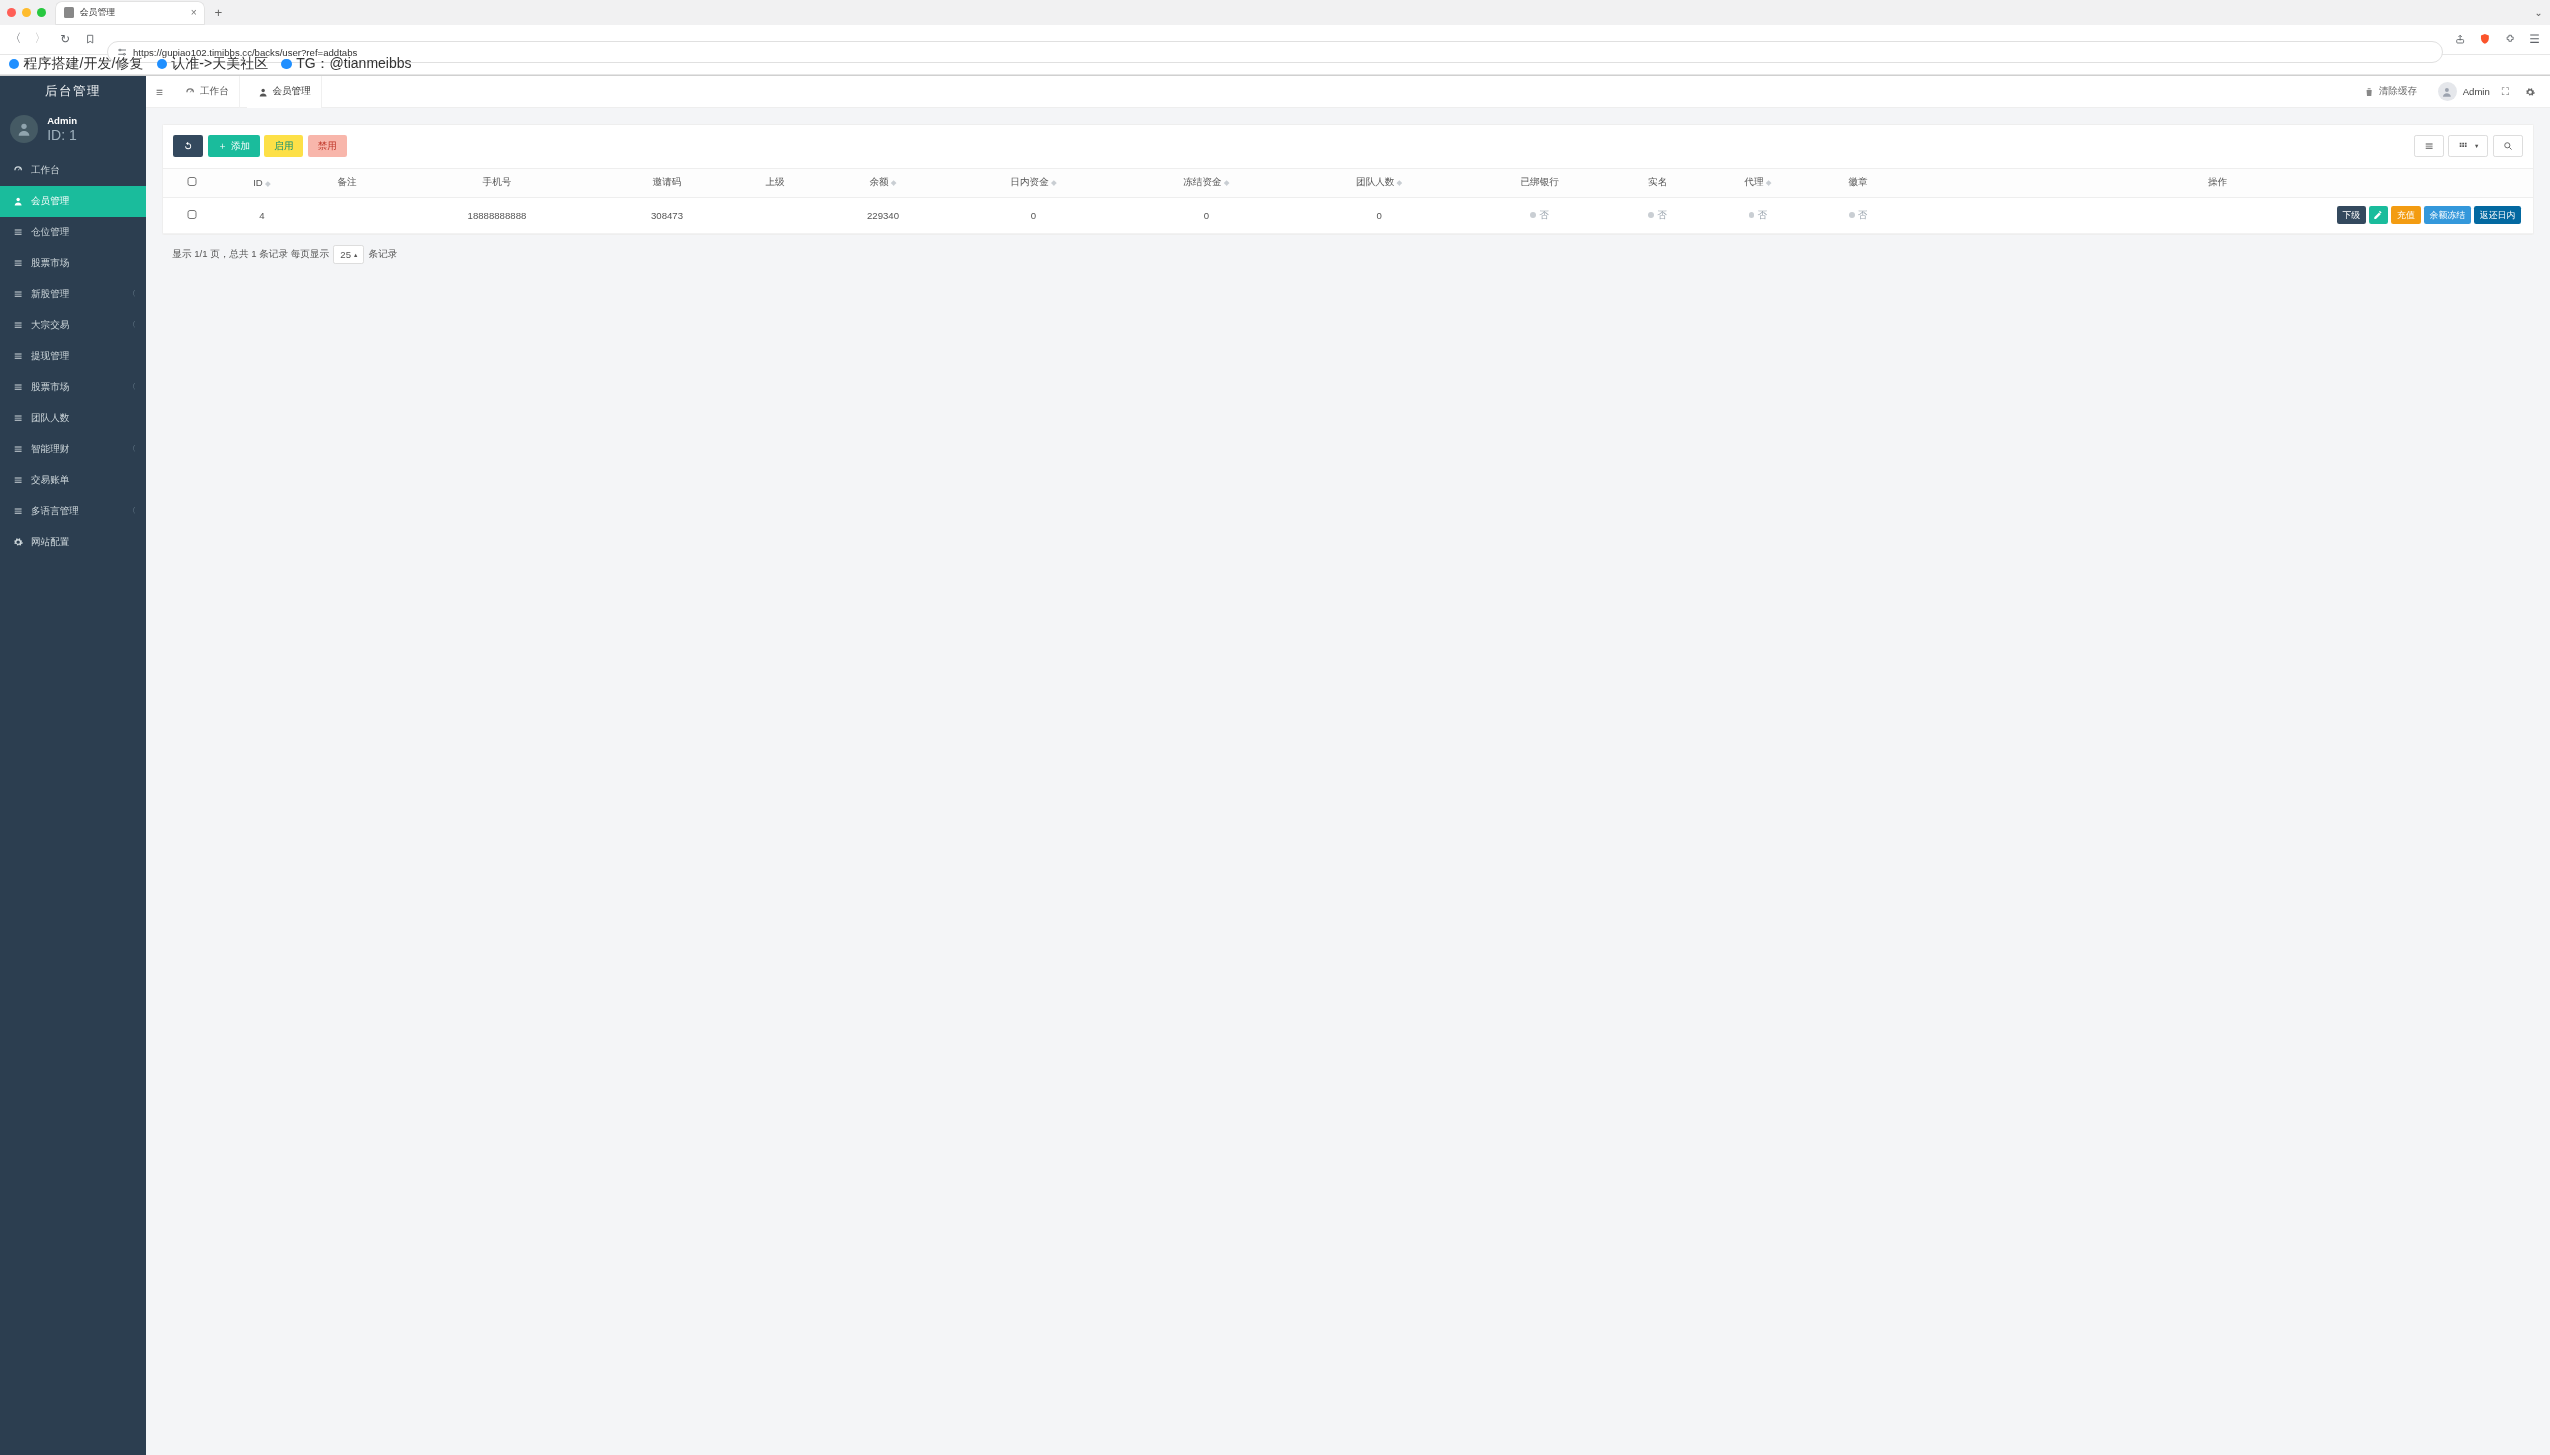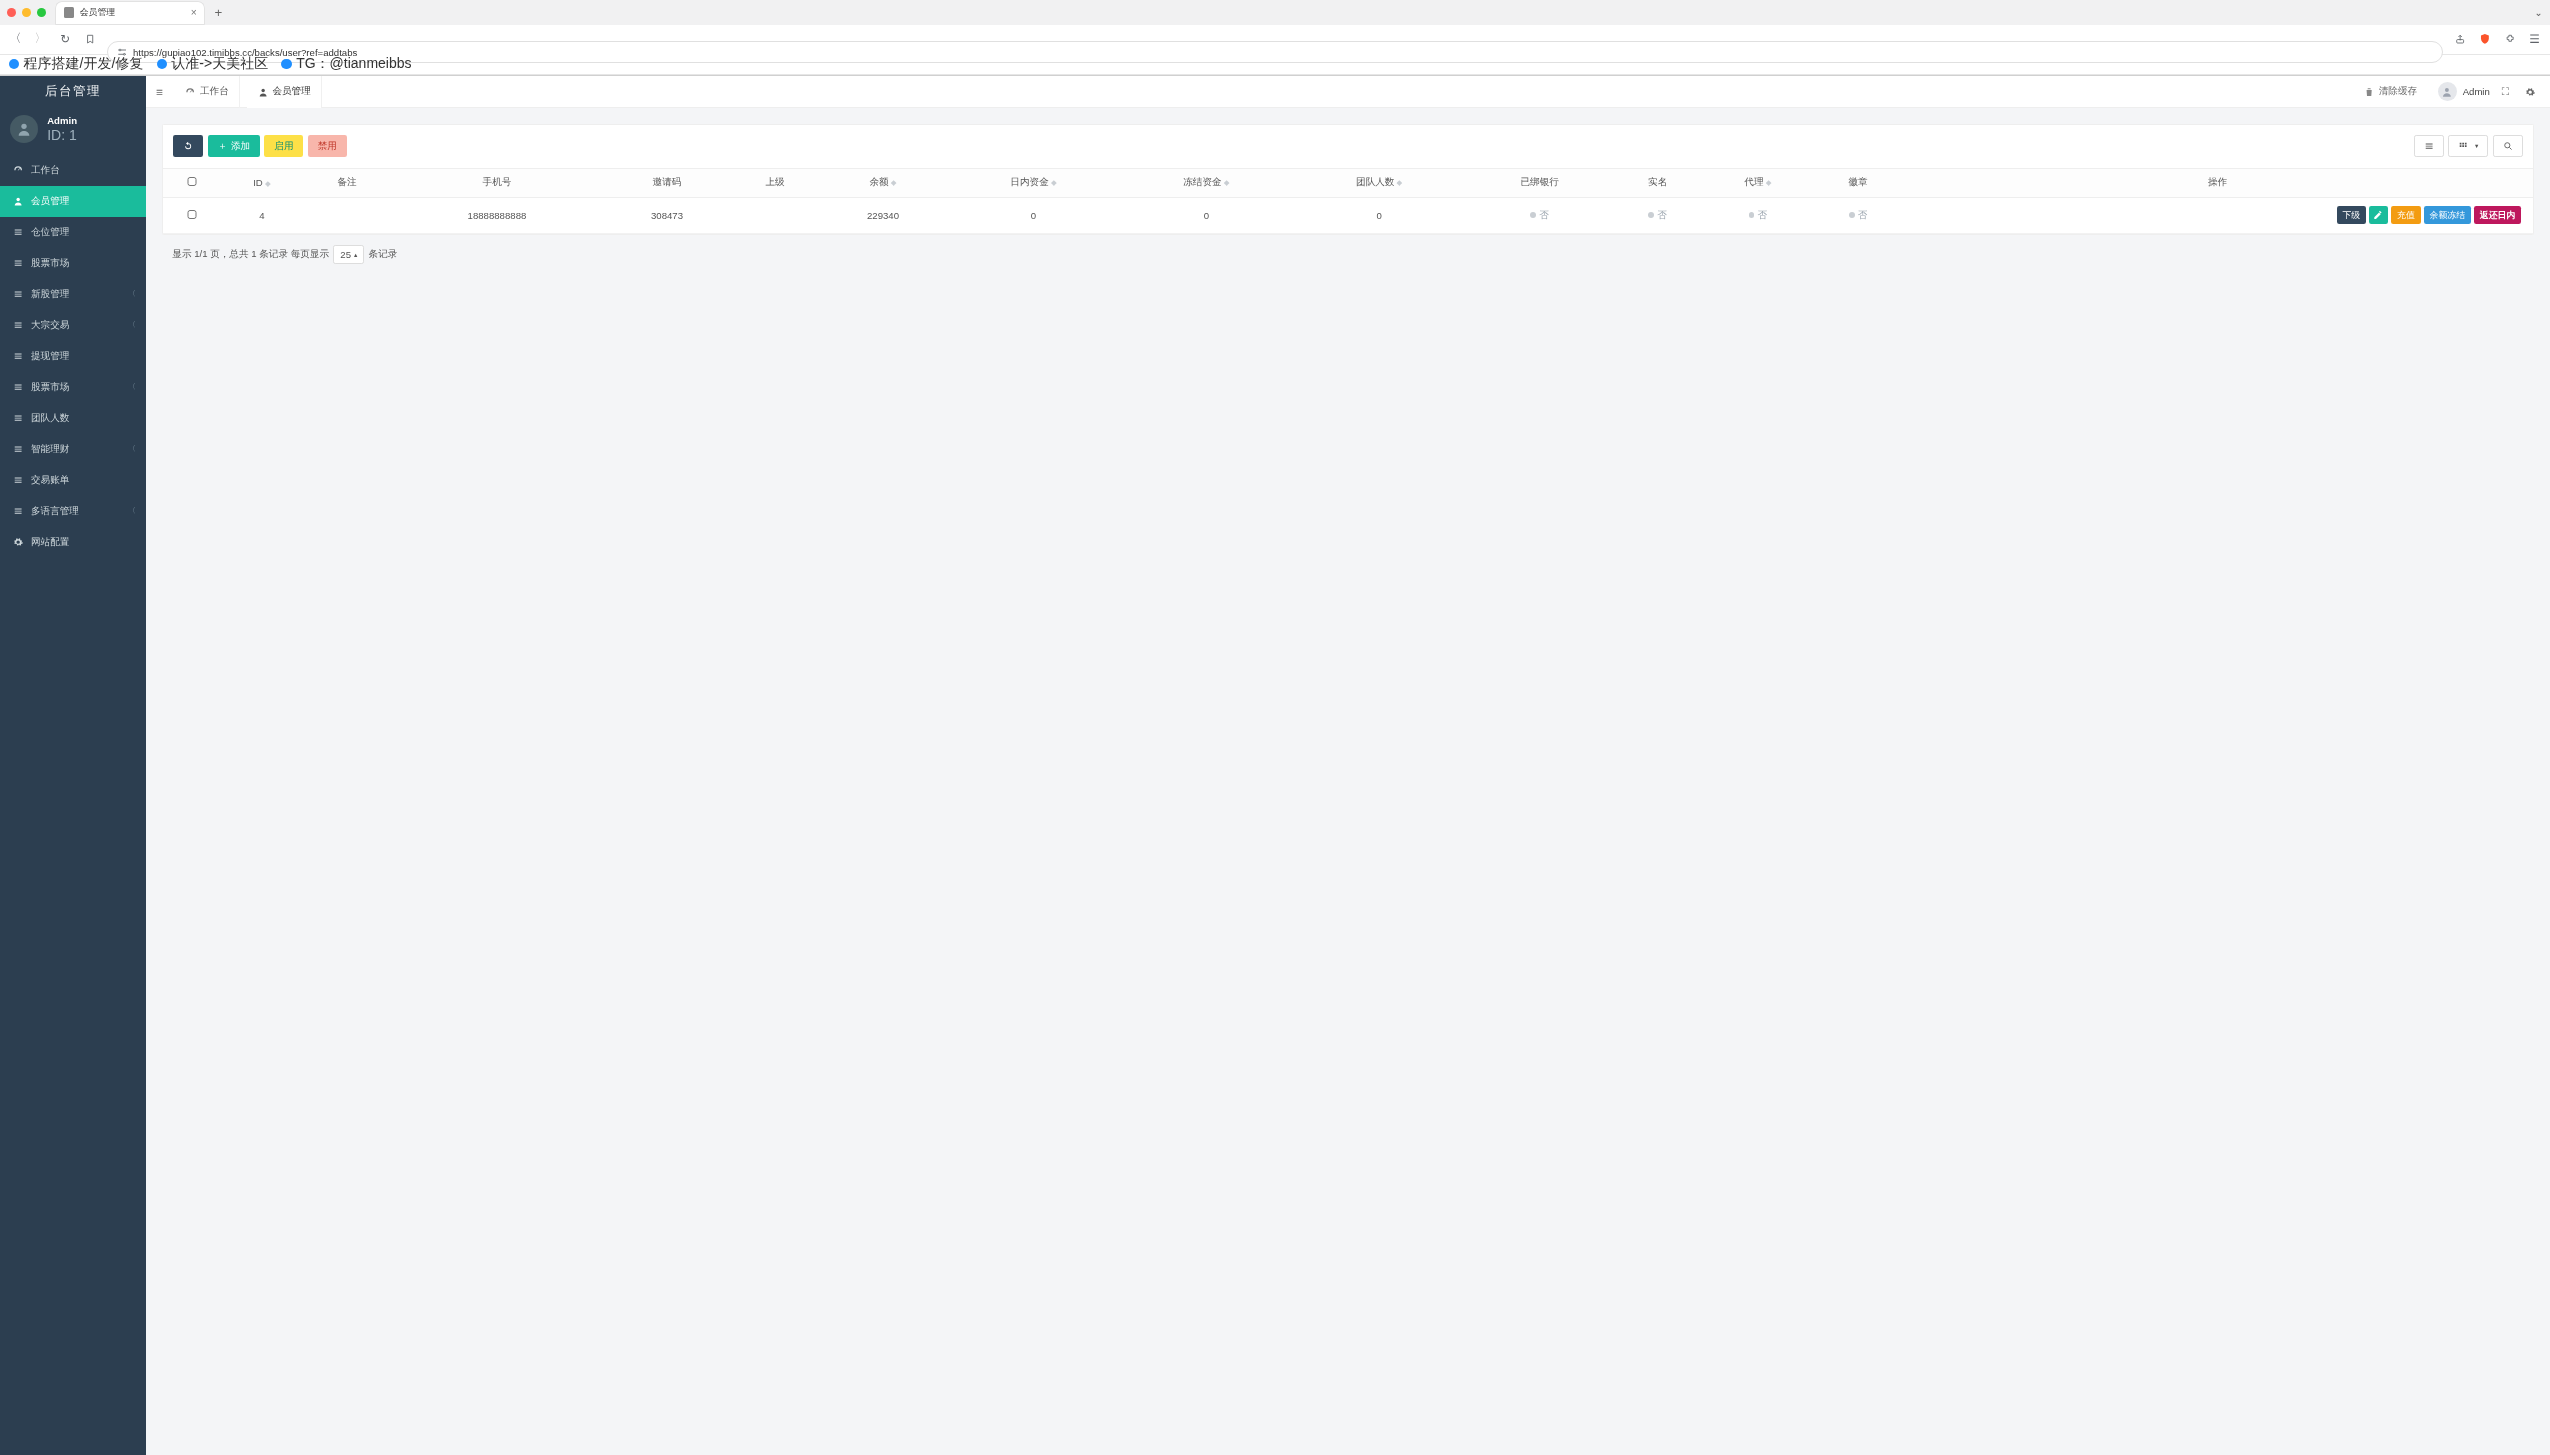--- a/index.html
+++ b/index.html
@@ -74,21 +74,21 @@
 
   table { width:100%; border-collapse:collapse; font-size:9.6px; }
   thead th { text-align:center; font-weight:500; color:#555; padding:7.4px 4.4px; border-top:0.7px solid #eee; border-bottom:0.7px solid #eee; background:#fdfdfd; white-space:nowrap;}
   tbody td { text-align:center; padding:8.9px 4.4px; border-bottom:0.7px solid #f2f2f2; color:#555; white-space:nowrap;}
   .sort { color:#c9ced3; font-size:7.4px; margin-left:2.2px; }
   .stat-no { display:inline-flex; align-items:center; gap:3px; color:#9aa4ae; }
   .stat-no .dot { width:5.9px;height:5.9px;border-radius:50%; background:#c9ced3; display:inline-block; }
   .chk { width:9.6px;height:9.6px; }
   .ops { display:flex; gap:3px; justify-content:flex-end; padding-right:7.4px;}
   .opbtn { height:17.7px; padding:0 5.9px; border-radius:2.2px; font-size:8.9px; color:#fff; border:none; display:inline-flex; align-items:center; }
-  .op-dark{background:#34495e;} .op-grn{background:#1abc9c; padding:0 4.4px;} .op-org{background:#f39c12;} .op-blue{background:#3498db;} .op-red{background:#be185d;font-weight:bold;}
+  .op-dark{background:#34495e;} .op-grn{background:#1abc9c; padding:0 4.4px;} .op-org{background:#f39c12;} .op-blue{background:#3498db;} .op-red{background:#0369a1;}
 
   .pager-row { padding:10.3px; font-size:9.6px; color:#555; display:flex; align-items:center; gap:4.4px; }
   .page-size { display:inline-flex; align-items:center; gap:3px; height:19px; padding:0 5.9px; border:0.7px solid #ddd; border-radius:2.2px; background:#fff; }
   .page-size .caret{font-size:6.6px;}
 
   .ico-svg { width:10.3px; height:10.3px; display:inline-block; vertical-align:middle; }
 </style>
 </head>
 <body>
 

